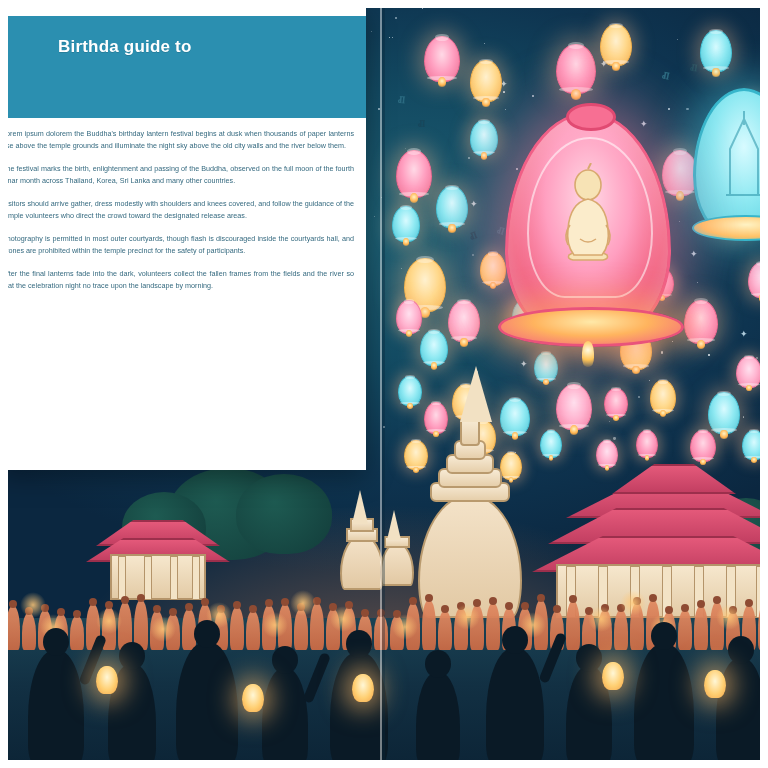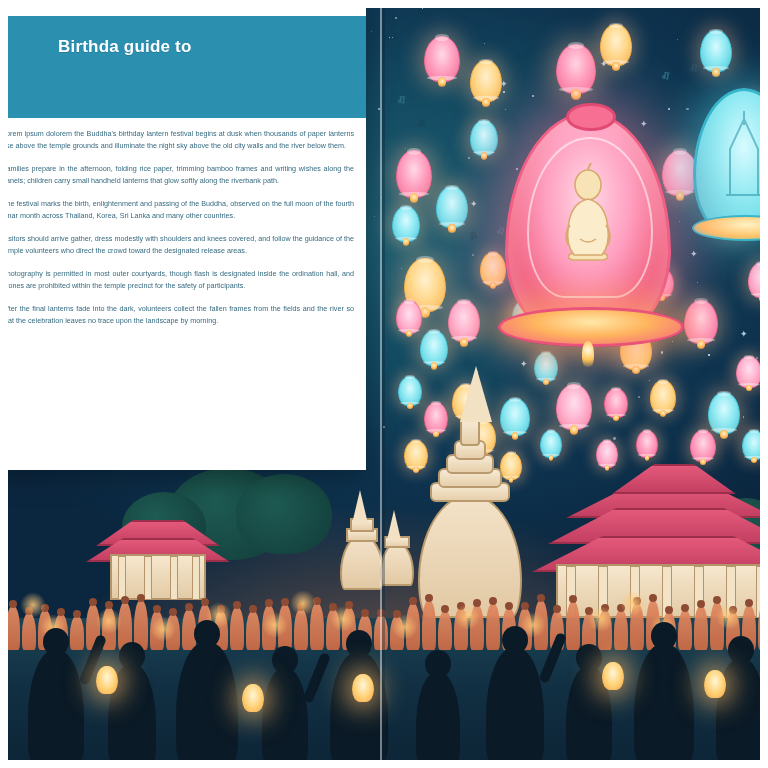--- a/index.html
+++ b/index.html
@@ -679,24 +679,23 @@
       <div style="position: absolute; left: 242px; bottom: 56px; width: 22px; height: 28px; border-radius: 45% 45% 35% 35% / 55% 55% 45% 45%; background: radial-gradient(at 50% 40%, rgb(255, 247, 214), rgb(255, 207, 114) 55%, rgb(242, 162, 74) 100%); box-shadow: rgba(255, 190, 110, 0.6) 0px 0px 24px 8px;"></div>
     </div>
 
   <div class="doc">
     <div class="doc-header"></div>
     <div class="doc-title">
       <span>Birthda guide to</span>
     </div>
     <div class="doc-body" id="doc-body">
         <p class="para blur">Lorem ipsum dolorem the Buddha's birthday lantern festival begins at dusk when thousands of paper lanterns rise above the temple grounds and illuminate the night sky above the old city walls and the river below them.</p>
-        <p class="para blur">Families prepare in the afternoon, folding rice paper, trimming bamboo frames and writing wishes along the panels; children carry small handheld lanterns that glow softly along the riverbank path.</p>
         <p class="para blur">The festival marks the birth, enlightenment and passing of the Buddha, observed on the full moon of the fourth lunar month across Thailand, Korea, Sri Lanka and many other countries.</p>
         <p class="para blur">Visitors should arrive gather, dress modestly with shoulders and knees covered, and follow the guidance of the temple volunteers who direct the crowd toward the designated release areas.</p>
-        <p class="para blur">Photography is permitted in most outer courtyards, though flash is designated inside the ordination hall, and drones are prohibited within the temple precinct for the safety of participants.</p>
-        <p class="para blur">After the final lanterns fade into the dark, volunteers collect the fallen frames from the fields and the river so that the celebration leaves no trace upon the landscape by morning.</p>
+        <p class="para blur">Photography is permitted in most outer courtyards, though flash is discouraged inside the courtyards hall, and drones are prohibited within the temple precinct for the safety of participants.</p>
+        <p class="para blur">After the final lanterns fade into the dark, volunteers collect the fallen frames from the fields and the river so that the celebration night no trace upon the landscape by morning.</p>
       </div>
   </div>
 
   <div class="spine"></div>
   <div class="page-edge"></div>
   <div class="frame"></div>
 </div>
 
 </body></html>

